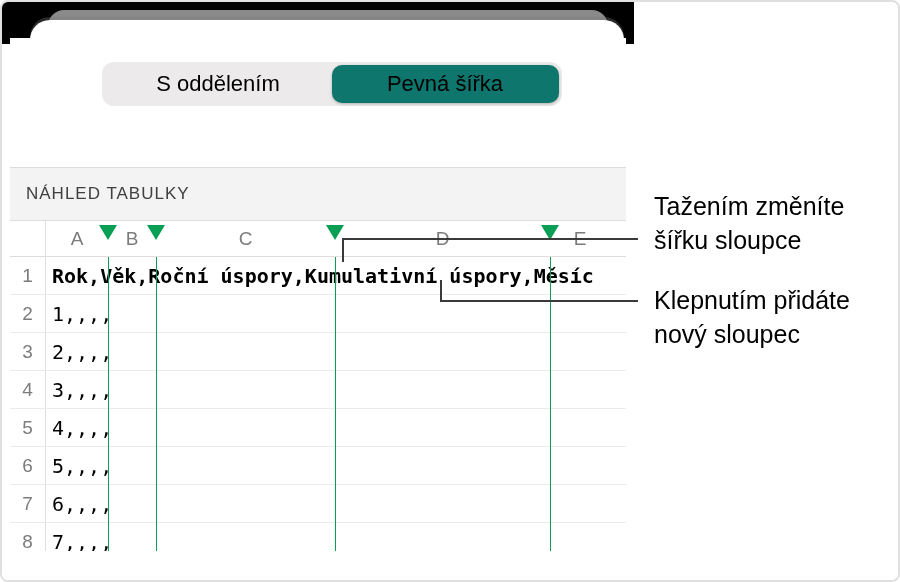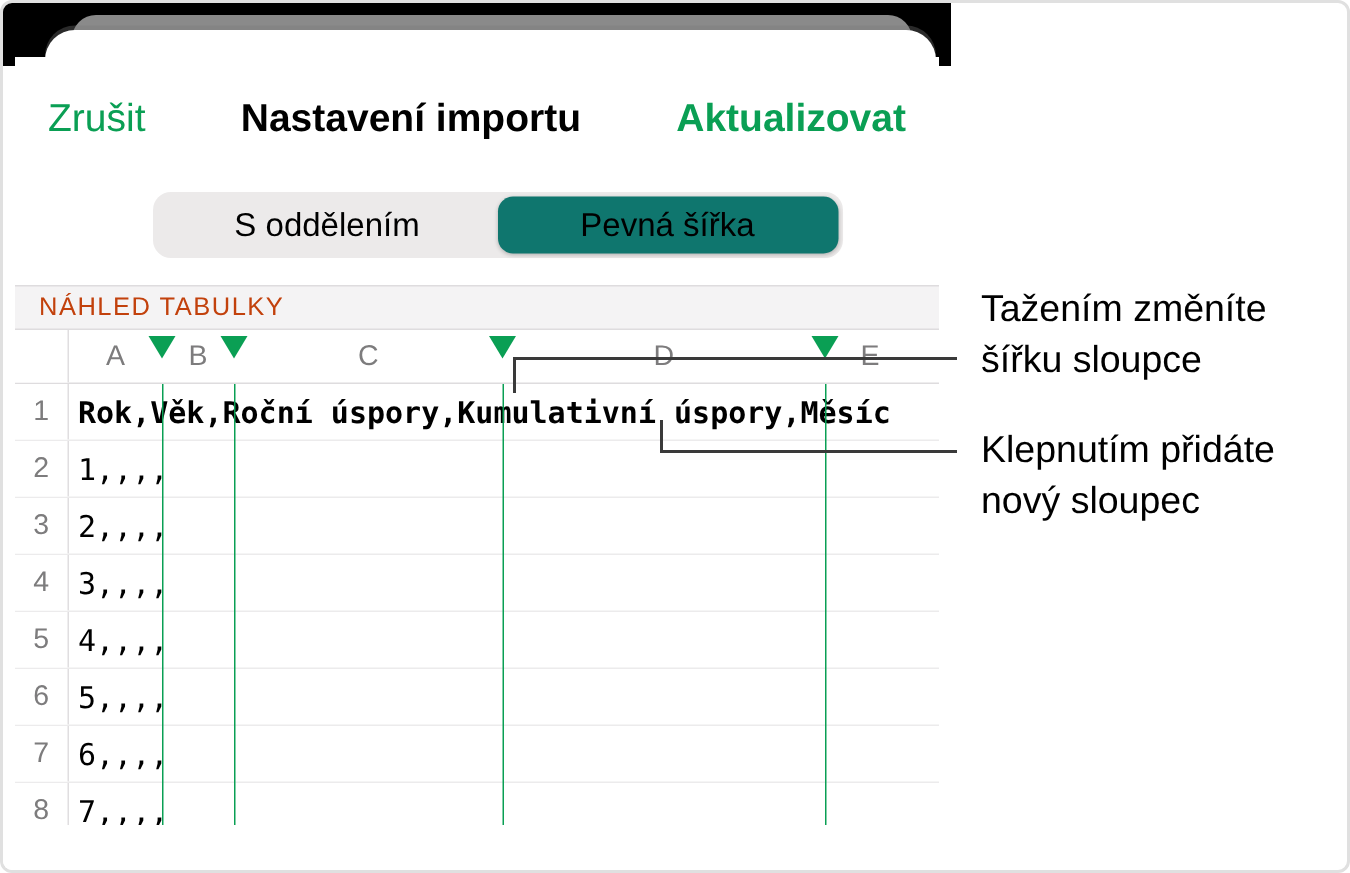--- a/index.html
+++ b/index.html
@@ -36,21 +36,21 @@
   }
   .seg .opt {
     flex:1; display:flex; align-items:center; justify-content:center;
     font-size:22px; color:#000; border-radius:10px;
   }
   .seg .opt.active {
     background:#0f766e; box-shadow:0 1px 3px rgba(0,0,0,0.25); font-weight:500;
   }
   .section-head {
     background:#f4f3f4; border-top:1px solid #dedcde; border-bottom:1px solid #dedcde;
-    font-size:17px; letter-spacing:1px; color:#c2410c; padding:4px 16px;
+    font-size:17px; letter-spacing:1px; color:#404040; padding:16px 16px;margin-top:43px;
   }
   .grid-wrap {
     position:relative; width:100%; height:330px; overflow:hidden; background:#fff;
   }
   .col-head {
     position:relative; height:36px; background:#fff; border-bottom:1px solid #dedcde;
   }
   .rownum-gutter {
     position:absolute; top:0; left:0; width:36px; bottom:0; background:#fff;
     border-right:1px solid #e0dee0;
@@ -98,25 +98,20 @@
 
 <div class="stage">
 
   <div class="panel">
     <div class="panel-chrome"></div>
     <div class="sheet-behind"></div>
     <div class="sheet-round"></div>
 
     <div class="sheet">
 
-      <div class="nav">
-        <span class="cancel">Zrušit</span>
-        <span class="title">Nastavení importu</span>
-        <span class="apply">Aktualizovat</span>
-      </div>
 
       <div class="seg-wrap">
         <div class="seg">
           <div class="opt">S oddělením</div>
           <div class="opt active">Pevná šířka</div>
         </div>
       </div>
 
       <div class="section-head">NÁHLED TABULKY</div>
 

